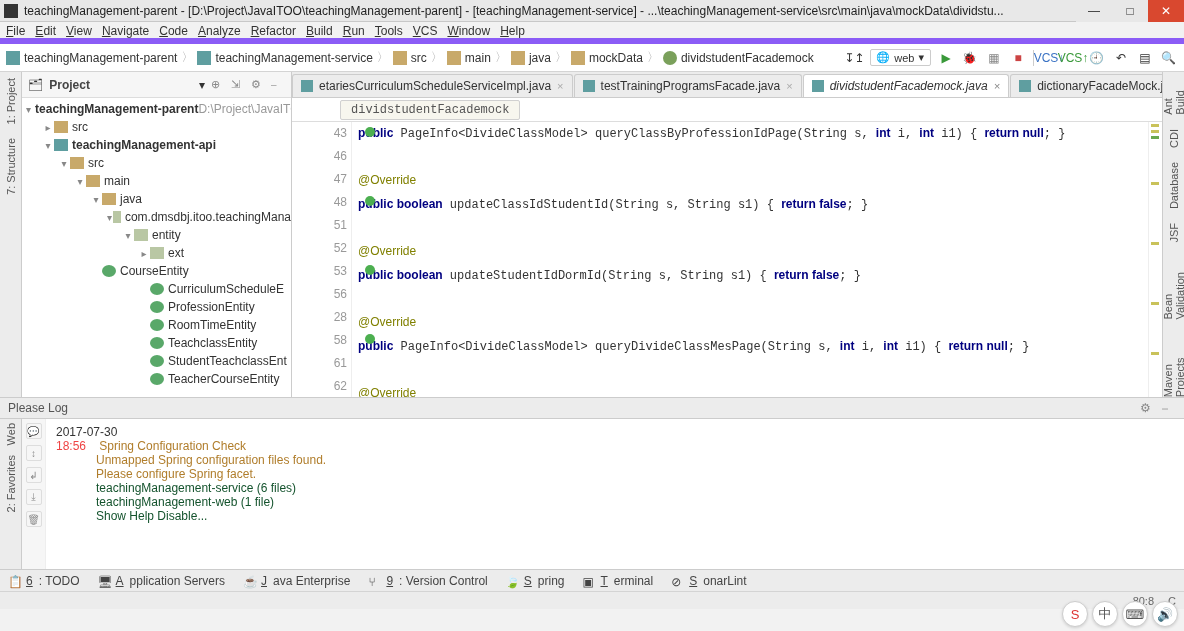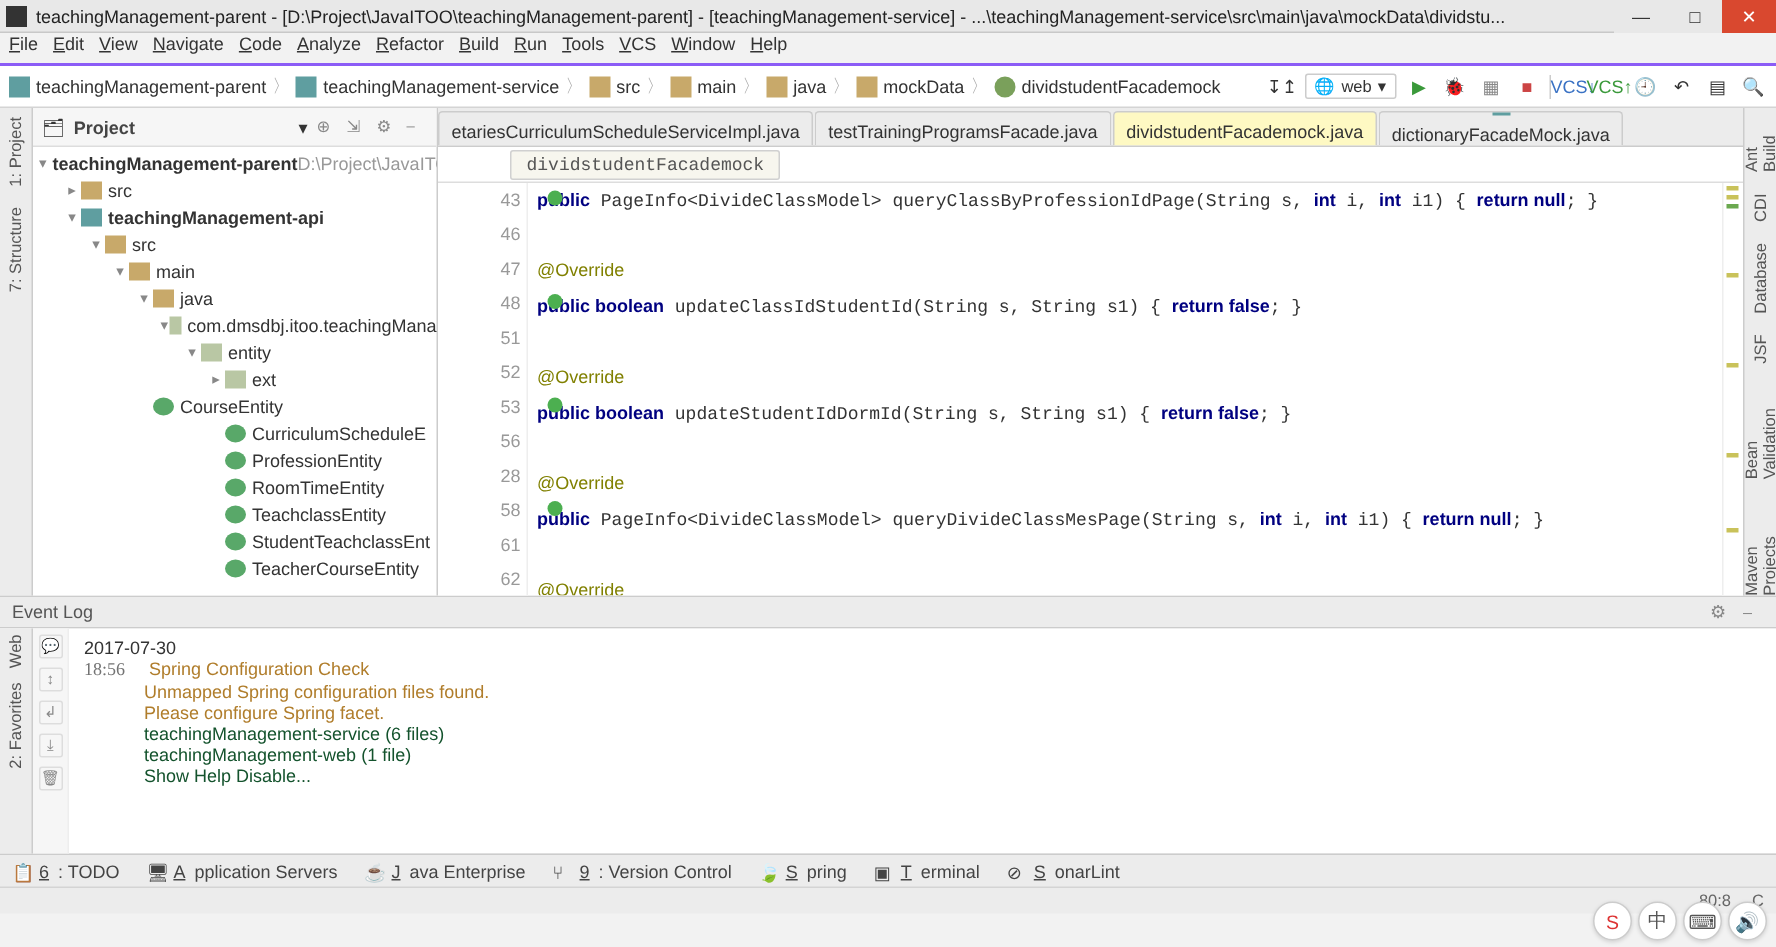--- a/index.html
+++ b/index.html
@@ -2,21 +2,21 @@
 <html><head>
 <meta charset="utf-8">
 <style>
 * { margin: 0; padding: 0; box-sizing: border-box; font-family: "Segoe UI", Tahoma, sans-serif; }
 html, body { width: 1184px; height: 631px; overflow: hidden; background: #f2f2f2; font-size: 12px; color: #333; }
 .titlebar { height: 22px; background: #e8e8e8; display: flex; align-items: center; border-bottom: 1px solid #c8c8c8; }
 .titlebar .icon { width: 14px; height: 14px; background:#333; margin: 0 6px 0 4px; }
 .titlebar .title { flex:1; font-size:12px; color:#222; white-space:nowrap; overflow:hidden; text-overflow: ellipsis;}
 .winbtn { width:36px; height:22px; display:flex; align-items:center; justify-content:center; font-size:12px; background:#e8e8e8;}
 .winbtn.close { background:#d9482f; color:#fff; }
-.menubar { height:22px; background:#f2f2f2; display:flex; align-items:flex-start; padding-left:6px; gap:10px; border-bottom:2px solid #8b5cf6;}
+.menubar { height:22px; background:#f2f2f2; display:flex; align-items:flex-end; padding-left:6px; gap:10px; border-bottom:6px solid #8b5cf6;}
 .menubar span { font-size:12px; color:#333; }
 .menubar span u { text-decoration:underline; }
 .navbar { height:28px; background:#fff; border-bottom:1px solid #d4d4d4; display:flex; align-items:center; padding:0 6px; gap:4px;}
 .bc { display:flex; align-items:center; gap:4px; flex:1; overflow:hidden; }
 .bc .crumb { display:flex; align-items:center; gap:4px; font-size:12px; color:#333; white-space:nowrap;}
 .bc .sep { color:#aaa; }
 .bc .ico { width:14px; height:14px; display:inline-block; }
 .bc .ico.mod { background:#5f9ea0; }
 .bc .ico.fold { background:#c8a96a; }
 .bc .ico.cls { background:#7aa05b; border-radius:50%;}
@@ -39,22 +39,22 @@
 .tree .ico { width:14px; height:12px; margin-right:4px; display:inline-block;}
 .tree .ico.root{ background:#5f9ea0;}
 .tree .ico.mod { background:#5f9ea0;}
 .tree .ico.fold{ background:#c8a96a;}
 .tree .ico.pkg{ background:#b9c7a4;}
 .tree .ico.cls{ background:#59a869; border-radius:50%;}
 .tree .mut { color:#999; }
 .editor { flex:1; background:#fff; display:flex; flex-direction:column; min-width:0;}
 .tabs { height:26px; display:flex; align-items:flex-end; background:#ececec; overflow:hidden;}
 .tabs.bottom-border { border-bottom:1px solid #ccc; }
-.tab { height:23px; display:flex; align-items:center; padding:0 8px; gap:6px; border:1px solid #ccc; border-bottom:none; background:#ececec; margin-right:1px; font-size:12px; border-radius:3px 3px 0 0;flex-direction:column;}
-.tab.active { background:#fef9c3; }
+.tab { height:23px; display:flex; align-items:center; padding:0 8px; gap:6px; border:1px solid #ccc; border-bottom:none; background:#ececec; margin-right:1px; font-size:12px; border-radius:3px 3px 0 0;}
+.tab.active { background:#ffffff;font-style:italic; }
 .tab .ico { width:12px; height:12px; display:inline-block;}
 .tab .ico.cls{ background:#5f9ea0;}
 .tab .x { color:#aaa; font-size:11px; }
 .tab.active .x { color:#888; }
 .bcrumb2 { height:24px; border-bottom:1px solid #ddd; display:flex; align-items:center; padding-left:48px;}
 .bcrumb2 .chip { border:1px solid #d0d0d0; background:#f7f6ee; padding:2px 10px; border-radius:2px; font-family:"Courier New",monospace; font-size:12px; color:#555;}
 .code { flex:1; display:flex; overflow:hidden;}
 .gutter { width:60px; background:#fff; border-right:1px solid #eee; font-family:"Courier New",monospace; font-size:12px; color:#999; text-align:right; padding-right:4px;}
 .gutter .ln { height:23px; line-height:23px; position:relative;}
 .gutter .mark { position:absolute; right:-28px; top:5px; width:10px; height:10px; border-radius:50%;}
@@ -69,21 +69,21 @@
 .eventhead { height:22px; background:#ececec; border-top:1px solid #ccc; border-bottom:1px solid #ccc; display:flex; align-items:center; padding:0 8px; font-size:12px; color:#555; gap:8px;}
 .eventhead .sp { flex:1; }
 .eventhead .tbtn { width:14px; height:14px; color:#888; font-size:12px;}
 .eventlog { height:150px; background:#fff; display:flex; }
 .eventlog .lefttabs { width:22px; background:#ececec; border-right:1px solid #ccc; display:flex; flex-direction:column; align-items:center; padding-top:4px; gap:10px;}
 .eventlog .lefttabs .vtab { writing-mode: vertical-rl; transform: rotate(180deg); font-size:11px; color:#555; }
 .eventlog .sidebtns { width:24px; background:#f6f6f6; border-right:1px solid #eee; display:flex; flex-direction:column; align-items:center; gap:6px; padding-top:4px;}
 .eventlog .sidebtns .b { width:16px; height:16px; border:1px solid #ddd; border-radius:2px; font-size:10px; display:flex; align-items:center; justify-content:center; color:#888;}
 .eventlog .body { flex:1; padding:6px 10px; font-size:12px; color:#555; overflow:auto;}
 .eventlog .date { color:#333; }
-.eventlog .time { color:#737373; display:inline-block; width:40px;font-family:Liberation Serif, serif;}
+.eventlog .time { color:#ef4444; display:inline-block; width:40px;}
 .eventlog .warn { color:#b07d2b; }
 .eventlog .mut { color:#14532d; }
 .bottombar { height:22px; background:#ececec; border-top:1px solid #ccc; display:flex; align-items:center; padding:0 8px; gap:18px; font-size:12px; color:#444;}
 .bottombar .item { display:flex; align-items:center; gap:6px;}
 .bottombar .ico { width:12px; height:12px; display:inline-block;}
 .bottombar .sp { flex:1; }
 .statusbar { height:18px; background:#ececec; border-top:1px solid #d4d4d4; display:flex; align-items:center; justify-content:flex-end; padding:0 8px; gap:14px; font-size:11px; color:#666;}
 .floats { position:fixed; right:6px; bottom:4px; display:flex; gap:4px;}
 .floats .fb { width:26px; height:26px; background:#fff; border:1px solid #ccc; border-radius:50%; display:flex; align-items:center; justify-content:center; font-size:13px; color:#555; box-shadow:0 1px 3px rgba(0,0,0,.15);}
 .floats .fb.red { color:#d33; }
@@ -267,21 +267,21 @@
       <span class="vtab">Ant Build</span>
       <span class="vtab">CDI</span>
       <span class="vtab">Database</span>
       <span class="vtab">JSF</span>
       <span class="vtab">Bean Validation</span>
       <span class="vtab">Maven Projects</span>
     </div>
 </div>
 
 <div class="eventhead">
-  <span>Event Log</span>
+  <span>Please Log</span>
   <span class="sp"></span>
   <span class="tbtn">⚙</span>
   <span class="tbtn">⎯</span>
 </div>
 
 <div class="eventlog">
   <div class="lefttabs">
     <span class="vtab">Web</span>
     <span class="vtab">2: Favorites</span>
   </div>

